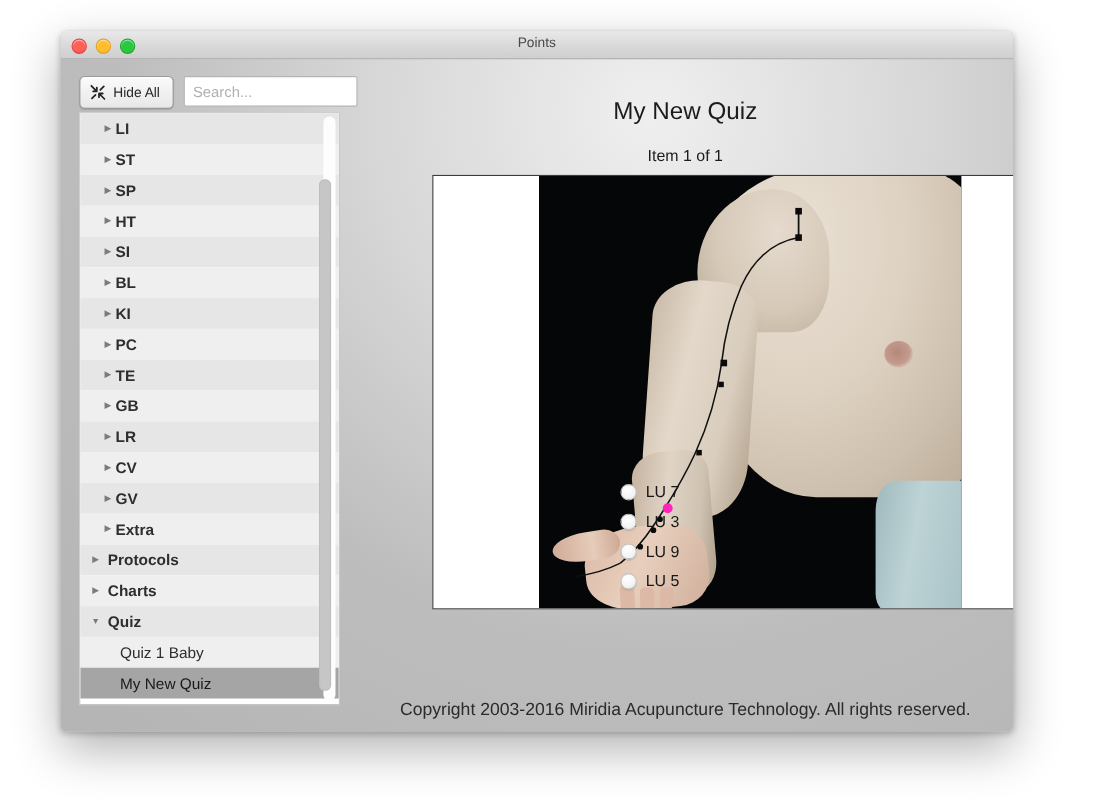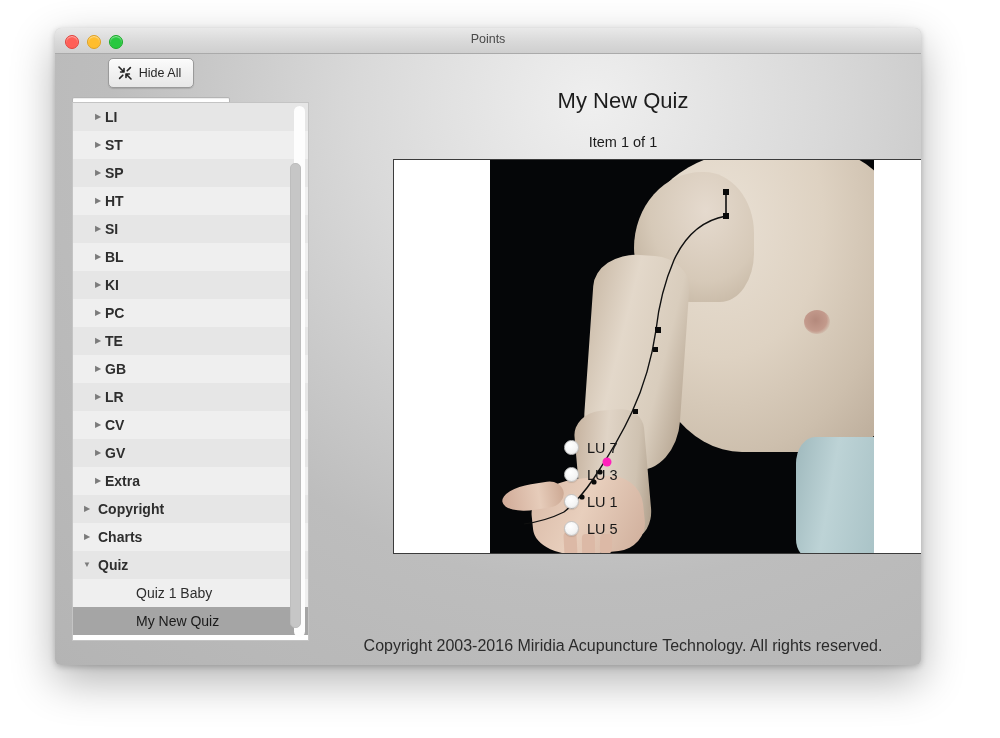--- a/index.html
+++ b/index.html
@@ -39,21 +39,21 @@
 
   
   .winbody {
     position:relative;
     height: 611px;
     background:
       radial-gradient(circle at 62% 8%, #efefef 0%, #d9d9d9 30%, #bdbdbd 62%, #b4b4b4 100%);
   }
 
   
-  .toolbar { position:absolute; left:17px; top:4px; display:flex; align-items:center; gap:9px;flex-direction:column; }
+  .toolbar { position:absolute; left:17px; top:15px; display:flex; align-items:flex-start; gap:9px; }
   .hide-all-btn {
     display:flex; align-items:center; gap:7px;
     height:28px; padding:0 12px 0 9px;
     border:1px solid #9a9a9a; border-radius:5px;
     background: linear-gradient(to bottom, #fbfbfb 0%, #e7e7e7 100%);
     box-shadow: 0 1px 0 rgba(255,255,255,.7) inset, 0 1px 1px rgba(0,0,0,.13);
     font-size:12.5px; color:#262626; cursor:default; white-space:nowrap;
   }
   .hide-all-btn .ic { display:block; width:14px; height:14px; }
   .search-field {
@@ -87,21 +87,21 @@
   .row .tri {
     position:absolute; top:0; width:10px; height:28px;
     display:flex; align-items:center; justify-content:center;
     color:#7b7b7b; font-size:8px;
   }
   .row .lbl { display:block; }
   .row.lvl2 .tri { left:20px; }
   .row.lvl2 .lbl { padding-left:32px; font-weight:bold; }
   .row.lvl1 .tri { left:9px; }
   .row.lvl1 .lbl { padding-left:25px; font-weight:bold; }
-  .row.leaf .lbl { padding-left:36px; font-weight:normal;margin-left:27px; }
+  .row.leaf .lbl { padding-left:36px; font-weight:normal; }
 
   
   .sb-track {
     position:absolute; right:3px; top:3px;
     width:11px; height:531px;
     background:#fdfdfd; border-radius:6px;
   }
   .sb-thumb {
     position:absolute; right:4px; top:57px;
     width:9px; height:463px;
@@ -299,21 +299,21 @@
             <div class="row odd lvl2">
               <span class="tri">▶</span>
               <span class="lbl">GV</span>
             </div>
             <div class="row even lvl2">
               <span class="tri">▶</span>
               <span class="lbl">Extra</span>
             </div>
             <div class="row odd lvl1">
               <span class="tri">▶</span>
-              <span class="lbl">Copyright</span>
+              <span class="lbl">Protocols</span>
             </div>
             <div class="row even lvl1">
               <span class="tri">▶</span>
               <span class="lbl">Charts</span>
             </div>
             <div class="row odd lvl1">
               <span class="tri">▼</span>
               <span class="lbl">Quiz</span>
             </div>
             <div class="row even lvl2 leaf">
@@ -373,21 +373,21 @@
             <div class="opt">
               <span class="radio"></span>
               <span class="opt-label">LU 7</span>
             </div>
             <div class="opt">
               <span class="radio"></span>
               <span class="opt-label">LU 3</span>
             </div>
             <div class="opt">
               <span class="radio"></span>
-              <span class="opt-label">LU 1</span>
+              <span class="opt-label">LU 9</span>
             </div>
             <div class="opt">
               <span class="radio"></span>
               <span class="opt-label">LU 5</span>
             </div>
           </div>
 
         <div class="copyright">Copyright 2003-2016 Miridia Acupuncture Technology.  All rights reserved.</div>
       </div>
 

